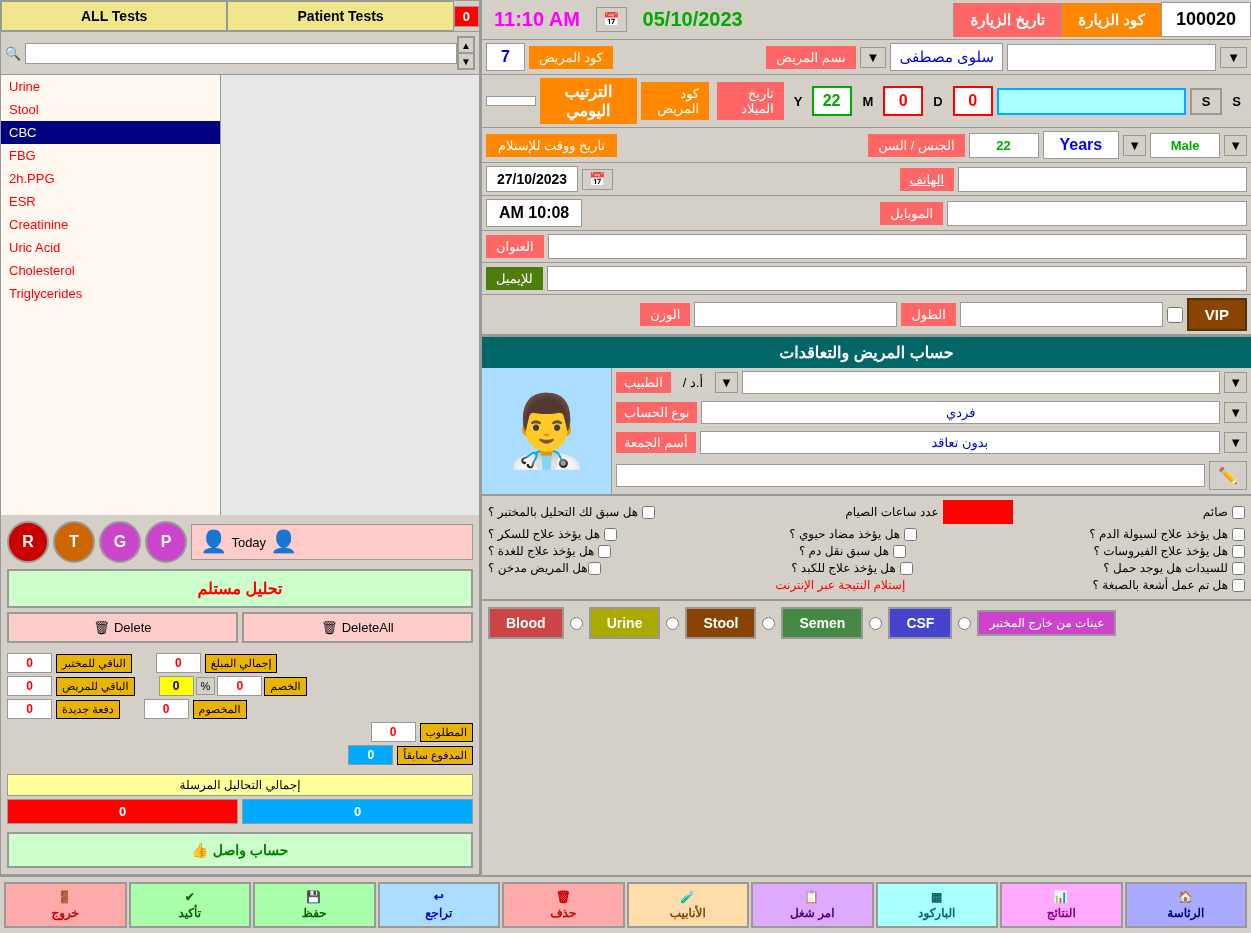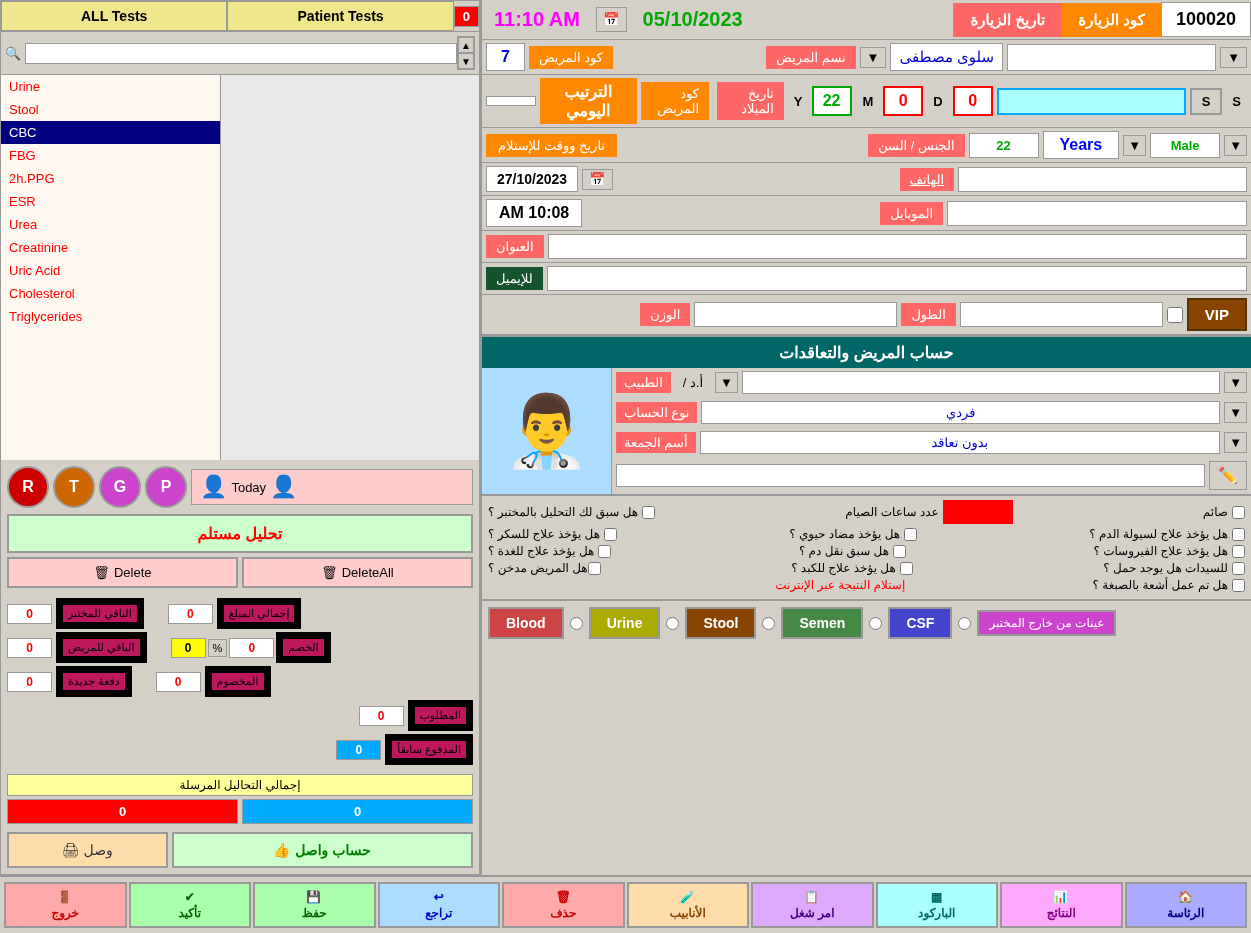--- a/index.html
+++ b/index.html
@@ -53,21 +53,21 @@
     .toolbar-btn-exit { background: #ffaaaa; color: #cc0000; }
     .toolbar-btn-confirm { background: #aaffaa; color: #006600; }
     .toolbar-btn-save { background: #aaffaa; color: #006600; }
     .toolbar-btn-review { background: #aaddff; color: #0000cc; }
     .toolbar-btn-delete { background: #ffaaaa; color: #cc0000; }
     .toolbar-btn-tubes { background: #ffddaa; color: #884400; }
     .toolbar-btn-order { background: #ddaaff; color: #440088; }
     .toolbar-btn-barcode { background: #aaffff; color: #006666; }
     .toolbar-btn-results { background: #ffaaff; color: #880088; }
     .toolbar-btn-home { background: #aaaaff; color: #000088; }
-    .fin-label { background: #be185d; border: 7px solid #000000; padding: 2px 5px; font-size: 11px; text-align: center; white-space: nowrap; direction: rtl; }
+    .fin-label { background: #eab308; border: 1px solid #000000; padding: 2px 5px; font-size: 11px; text-align: center; white-space: nowrap; direction: rtl; }
     .fin-val { border: 1px solid #999; padding: 2px 6px; background: white; text-align: center; min-width: 45px; color: red; font-weight: bold; font-size: 12px; }
     .discount-pct { background: #d4d0c8; border: 1px solid #999; padding: 2px 4px; font-size: 11px; }
 
     .up-arrow, .down-arrow { width: 16px; height: 16px; background: #d4d0c8; border: 1px solid #999; display: flex; align-items: center; justify-content: center; cursor: pointer; font-size: 10px; }
   </style>
 </head>
 <body>
 
 <div class="main-container">
   <div class="top-area">
@@ -91,21 +91,20 @@
       </div>
 
       <div class="list-scroll-area" style="height:300px;">
         <div class="test-list-container">
           <div class="test-list-item">Urine</div>
           <div class="test-list-item">Stool</div>
           <div class="test-list-item selected">CBC</div>
           <div class="test-list-item">FBG</div>
           <div class="test-list-item">2h.PPG</div>
           <div class="test-list-item">ESR</div>
-          <div class="test-list-item">Urea</div>
           <div class="test-list-item">Creatinine</div>
           <div class="test-list-item">Uric Acid</div>
           <div class="test-list-item">Cholesterol</div>
           <div class="test-list-item">Triglycerides</div>
         </div>
         <div class="test-detail-area"></div>
       </div>
 
       <div style="display:flex; gap:4px; padding:6px 6px 2px 6px; align-items:center;">
         <div class="btn-circle btn-r">R</div>
@@ -170,24 +169,20 @@
 
       <div style="padding:2px 6px;">
         <div style="background:#ffff99; border:1px solid #999; padding:3px; text-align:center; font-size:12px; direction:rtl;">إجمالي التحاليل المرسلة</div>
         <div style="display:flex; gap:4px; margin-top:3px;">
           <div style="background:red; color:white; flex:1; text-align:center; padding:4px; font-weight:bold; border:1px solid #999;">0</div>
           <div style="background:#00aaff; color:white; flex:1; text-align:center; padding:4px; font-weight:bold; border:1px solid #999;">0</div>
         </div>
       </div>
 
       <div class="bottom-buttons">
-        <div class="receipt-btn">
-          <span>🖨</span>
-          <span>وصل</span>
-        </div>
         <div class="account-btn">
           <span>👍</span>
           <span>حساب  واصل</span>
         </div>
       </div>
     </div>
 
     <div class="right-panel">
 
       <div style="display:flex; flex-direction:column; background:#d4d0c8;">
@@ -261,21 +256,21 @@
           <div style="background:white; border:1px solid #999; padding:4px 12px; font-size:16px; font-weight:bold;">10:08 AM</div>
         </div>
 
         <div style="display:flex; align-items:center; border-bottom:1px solid #999; direction:rtl; gap:4px; padding:3px 4px;">
           <input style="flex: 1 1 0%; border: 1px solid rgb(153, 153, 153); padding: 4px;" type="text">
           <div style="background:#ff6666; color:white; padding:4px 10px; font-size:13px; direction:rtl;">العنوان</div>
         </div>
 
         <div style="display:flex; align-items:center; border-bottom:1px solid #999; direction:rtl; gap:4px; padding:3px 4px;">
           <input style="flex: 1 1 0%; border: 1px solid rgb(153, 153, 153); padding: 4px;" type="text">
-          <div style="background:#14532d; color:white; padding:4px 10px; font-size:13px; direction:rtl;">للإيميل</div>
+          <div style="background:#4d7c0f; color:white; padding:4px 10px; font-size:13px; direction:rtl;">للإيميل</div>
         </div>
 
         <div style="display:flex; align-items:center; border-bottom:1px solid #999; direction:rtl; gap:4px; padding:3px 4px;">
           <div style="background:#884400; color:white; padding:6px 16px; font-size:15px; font-weight:bold; border:2px solid #553300; cursor:pointer;">VIP</div>
           <input type="checkbox" class="vip-check" style="">
           <input style="border: 1px solid rgb(153, 153, 153); padding: 4px 12px; min-width: 80px; background: white;" type="text">
           <div style="background:#ff6666; color:white; padding:4px 10px; font-size:13px; direction:rtl;">الطول</div>
           <input style="border: 1px solid rgb(153, 153, 153); padding: 4px 12px; min-width: 80px; background: white;" type="text">
           <div style="background:#ff6666; color:white; padding:4px 10px; font-size:13px; direction:rtl;">الوزن</div>
         </div>

